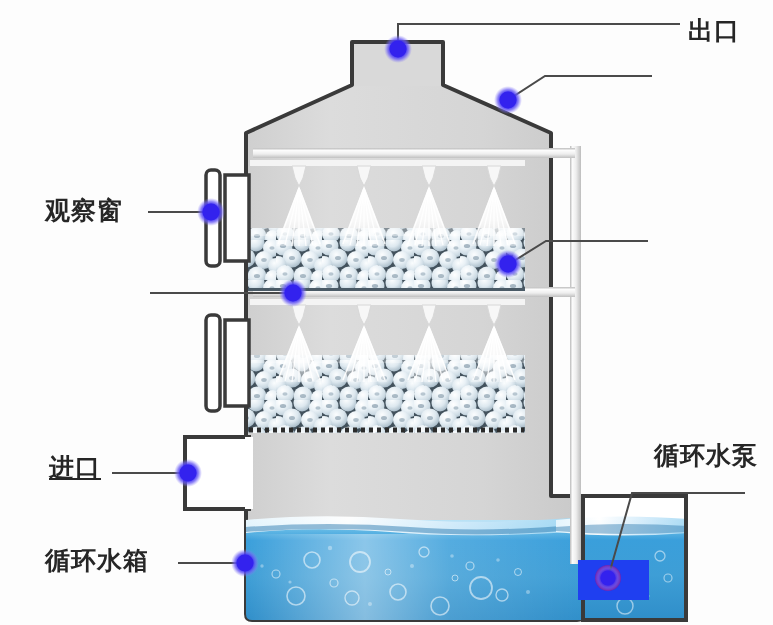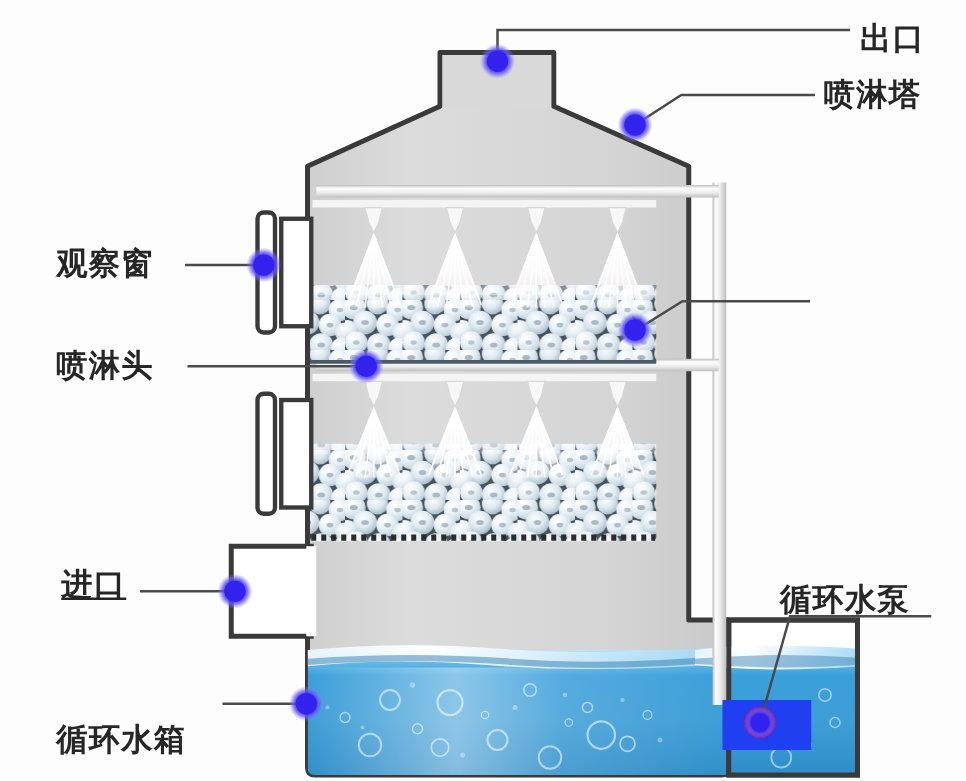--- a/index.html
+++ b/index.html
@@ -423,26 +423,24 @@
       </g>
       <g>
         <circle cx="608" cy="578" r="13" fill="url(#gMarker)" opacity="0.9"></circle>
         <circle cx="608" cy="578" r="7.5" fill="#3322ee"></circle>
       </g>
     </g>
   </svg>
 
   <div class="label r" style="left:688px; top:18px;">出口</div>
 
-  <div class="label r" style="left:659px; top:63px;">喷淋塔</div>
 
   <div class="label l" style="left:45px; top:198px;">观察窗</div>
 
-  <div class="label l" style="left:45px; top:280px;">喷淋头</div>
 
 
   <div class="label l" style="left:49px; top:455px;text-decoration:underline;">进口</div>
 
-  <div class="label l" style="left:45px; top:548px;margin-top:31px;">循环水箱</div>
-
-  <div class="label r" style="left:624px; top:443px;margin-top:24px;">循环水泵</div>
+  <div class="label l" style="left:45px; top:548px;">循环水箱</div>
+
+  <div class="label r" style="left:654px; top:443px;">循环水泵</div>
 
 </div>
 
 </body></html>

